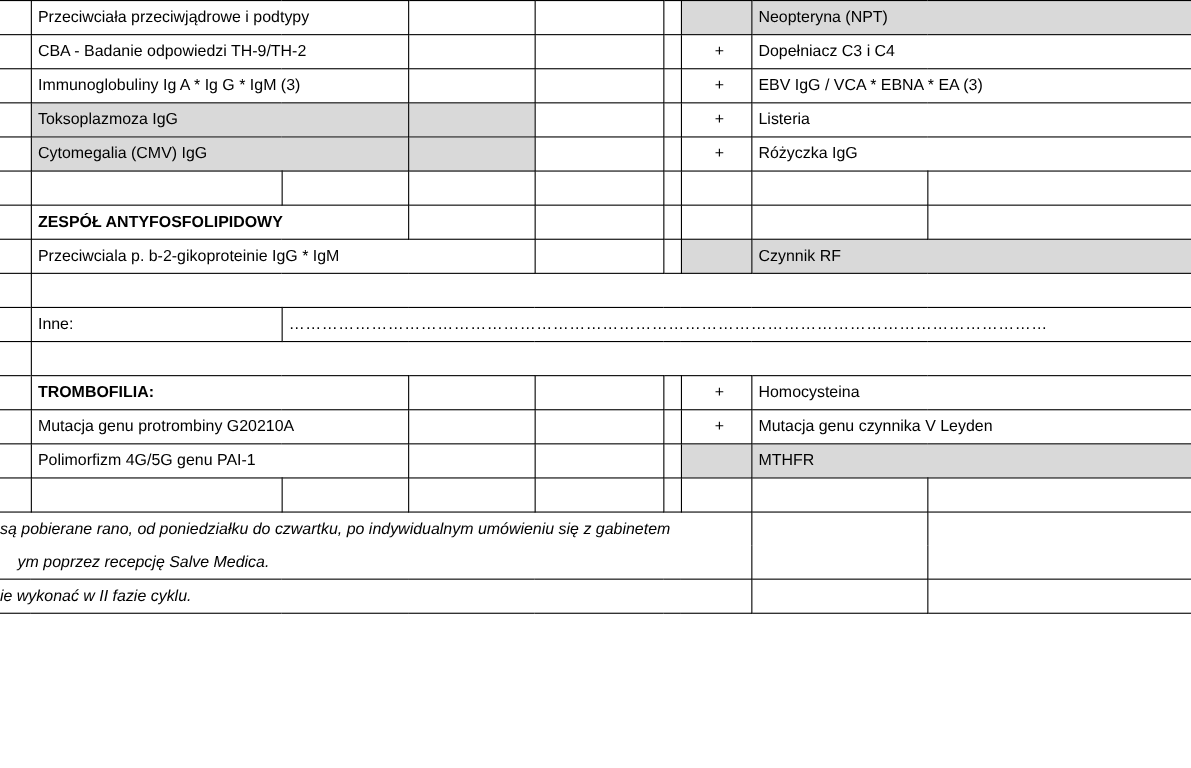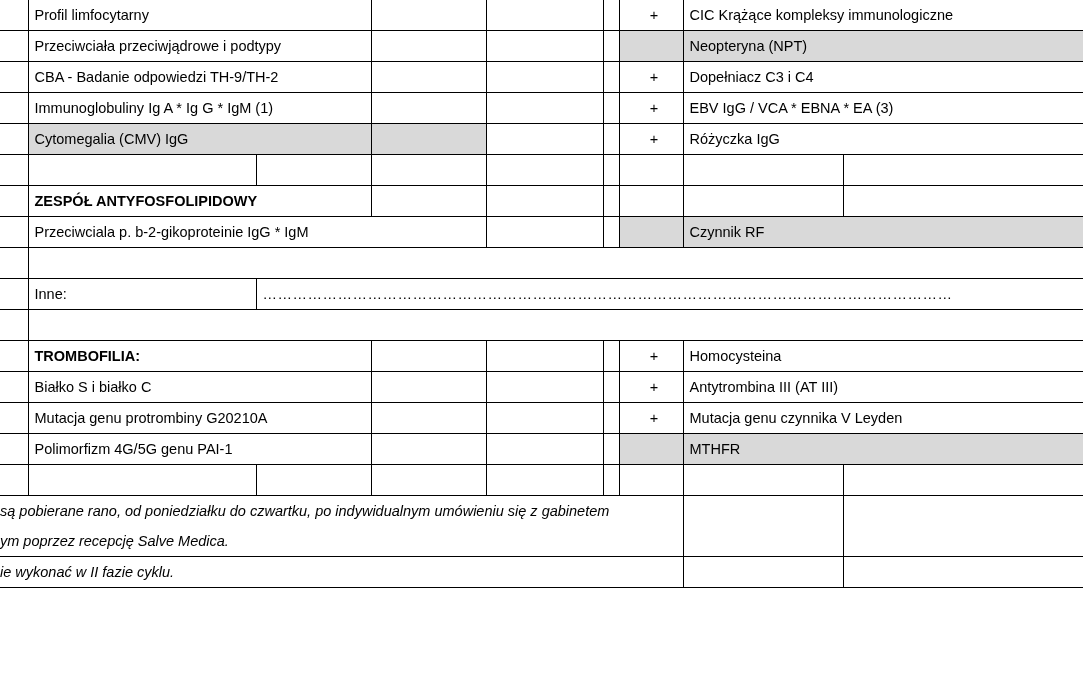--- a/index.html
+++ b/index.html
@@ -68,29 +68,20 @@
         <col class="c2">
         <col class="c3">
         <col class="c4">
         <col class="c5">
         <col class="c6">
         <col class="c7">
         <col class="c8">
     </colgroup>
     <tbody>
 
-      <tr>
-        <td class="nb-left nb-top"></td>
-        <td colspan="2" class="nb-top">Profil limfocytarny</td>
-        <td class="nb-top"></td>
-        <td class="nb-top"></td>
-        <td class="nb-top"></td>
-        <td class="plus nb-top">+</td>
-        <td colspan="2" class="nb-top">CIC Krążące kompleksy immunologiczne</td>
-      </tr>
 
 
       <tr>
         <td class="nb-left"></td>
         <td colspan="2">Przeciwciała przeciwjądrowe i podtypy</td>
         <td></td>
         <td></td>
         <td></td>
         <td class="plus shade"></td>
         <td colspan="2" class="shade">Neopteryna (NPT)</td>
@@ -101,28 +92,37 @@
         <td colspan="2">CBA - Badanie odpowiedzi TH-9/TH-2</td>
         <td></td>
         <td></td>
         <td></td>
         <td class="plus">+</td>
         <td colspan="2">Dopełniacz  C3 i C4</td>
       </tr>
 
       <tr>
         <td class="nb-left"></td>
-        <td colspan="2">Immunoglobuliny  Ig A * Ig G  * IgM (1)</td>
+        <td colspan="2">Immunoglobuliny  Ig A * Ig G  * IgM (3)</td>
         <td></td>
         <td></td>
         <td></td>
         <td class="plus">+</td>
         <td colspan="2">EBV  IgG / VCA * EBNA * EA (3)</td>
       </tr>
 
+      <tr>
+        <td class="nb-left"></td>
+        <td colspan="2" class="shade">Toksoplazmoza  IgG</td>
+        <td class="shade"></td>
+        <td></td>
+        <td></td>
+        <td class="plus">+</td>
+        <td colspan="2">Listeria</td>
+      </tr>
 
       <tr>
         <td class="nb-left"></td>
         <td colspan="2" class="shade">Cytomegalia (CMV)  IgG</td>
         <td class="shade"></td>
         <td></td>
         <td></td>
         <td class="plus">+</td>
         <td colspan="2">Różyczka IgG</td>
       </tr>
@@ -194,29 +194,20 @@
       <tr>
         <td class="nb-left"></td>
         <td colspan="2" class="bold">TROMBOFILIA:</td>
         <td></td>
         <td></td>
         <td></td>
         <td class="plus">+</td>
         <td colspan="2">Homocysteina</td>
       </tr>
 
-      <tr>
-        <td class="nb-left"></td>
-        <td colspan="2">Białko S i białko C</td>
-        <td></td>
-        <td></td>
-        <td></td>
-        <td class="plus">+</td>
-        <td colspan="2">Antytrombina III (AT III)</td>
-      </tr>
 
       <tr>
         <td class="nb-left"></td>
         <td colspan="2">Mutacja genu protrombiny G20210A</td>
         <td></td>
         <td></td>
         <td></td>
         <td class="plus">+</td>
         <td colspan="2">Mutacja genu czynnika V Leyden</td>
       </tr>
@@ -243,21 +234,21 @@
         <td></td>
       </tr>
 
       <tr>
         <td colspan="7" class="italic nb-left nb-bottom" style="padding-left:0;">są pobierane rano, od poniedziałku do czwartku, po indywidualnym umówieniu się z gabinetem</td>
         <td class="nb-bottom"></td>
         <td class="nb-bottom"></td>
       </tr>
 
       <tr>
-        <td colspan="7" class="italic nb-left nb-top" style="padding-left:0;">ym poprzez recepcję Salve Medica.</td>
+        <td colspan="7" class="italic nb-left nb-top" style="padding-left:16px;">ym poprzez recepcję Salve Medica.</td>
         <td class="nb-top"></td>
         <td class="nb-top"></td>
       </tr>
 
       <tr>
         <td colspan="7" class="italic nb-left" style="padding-left:0;">ie wykonać w II fazie cyklu.</td>
         <td></td>
         <td></td>
       </tr>
 

